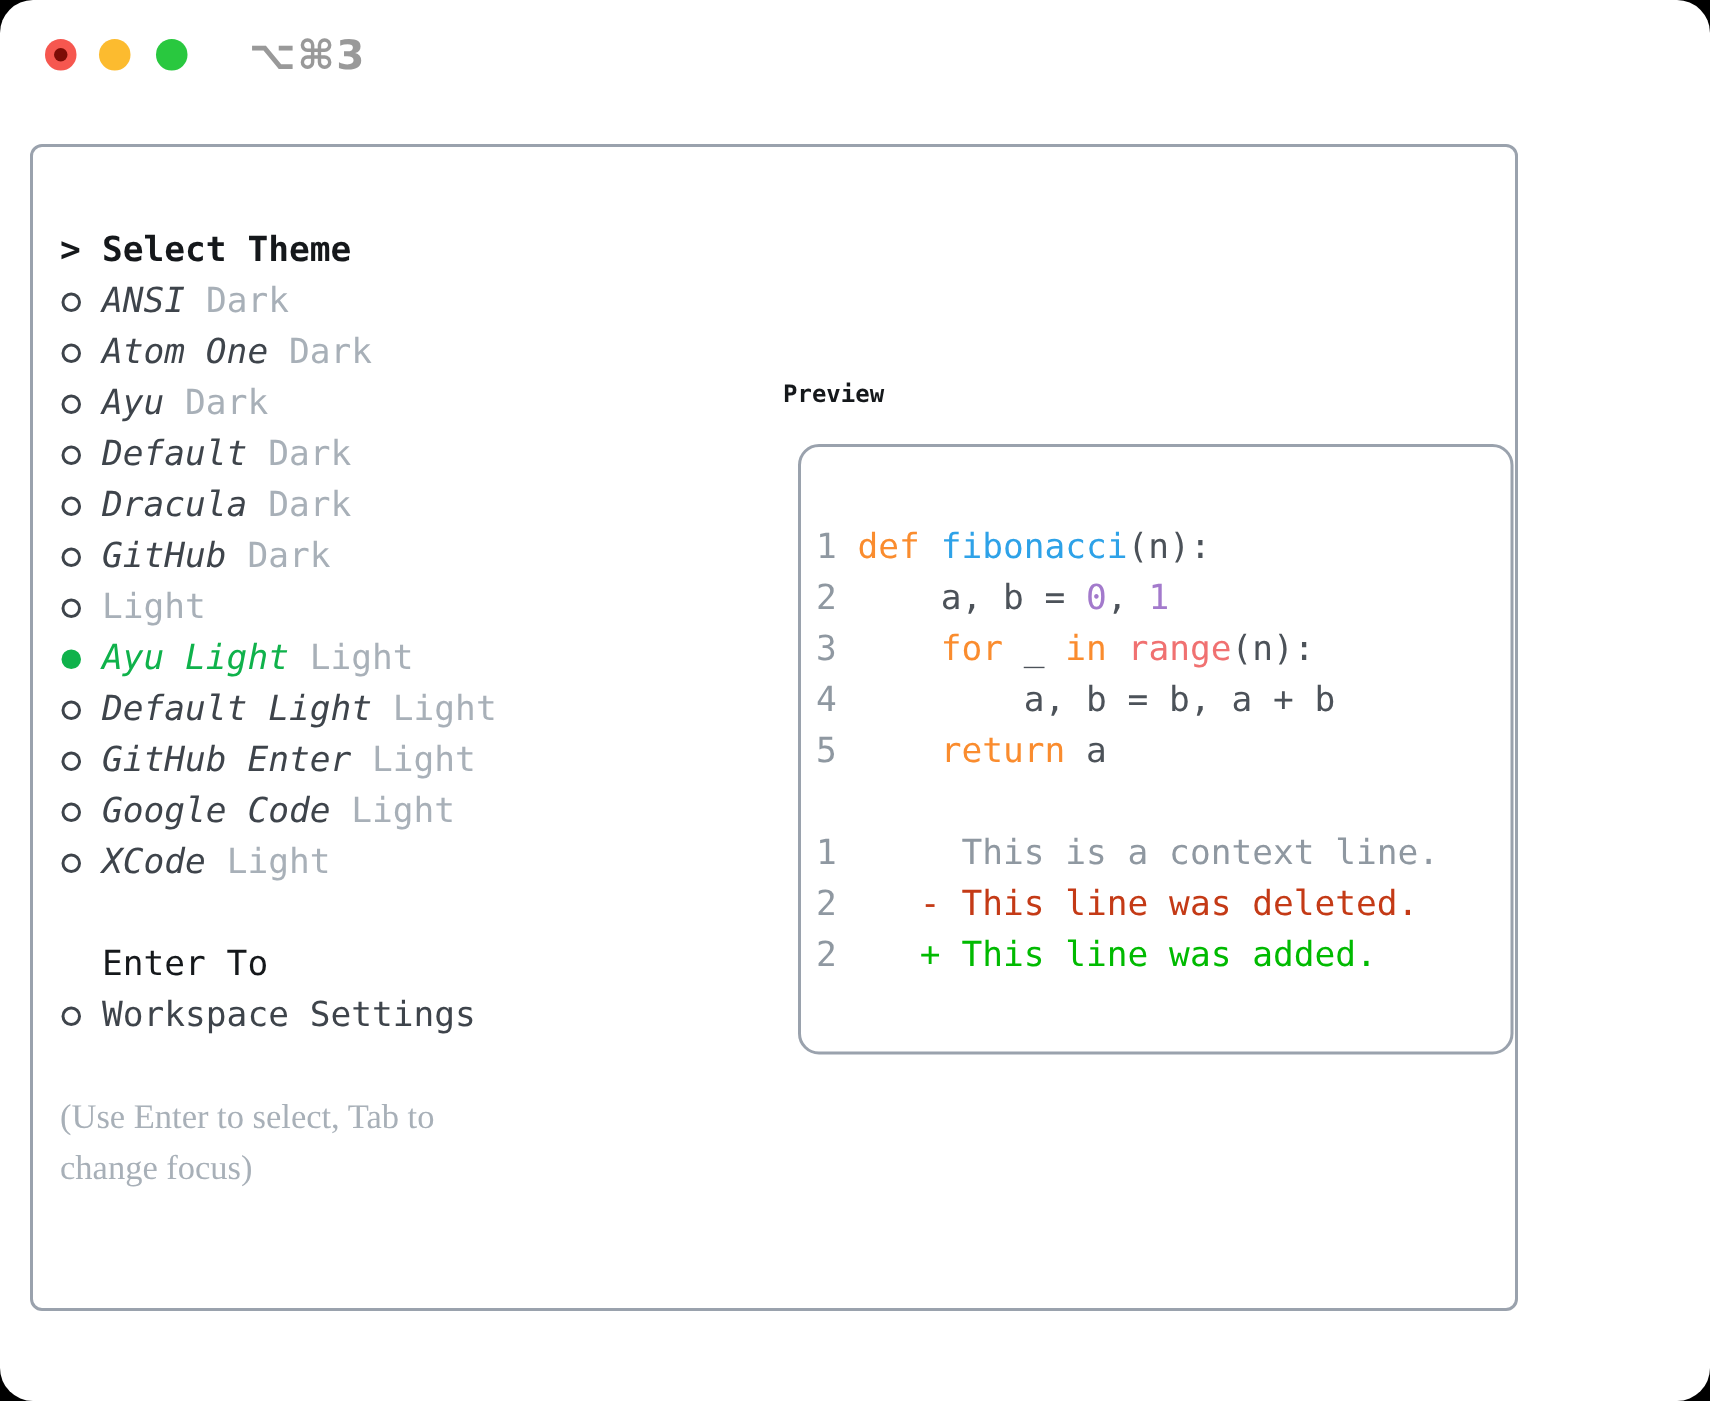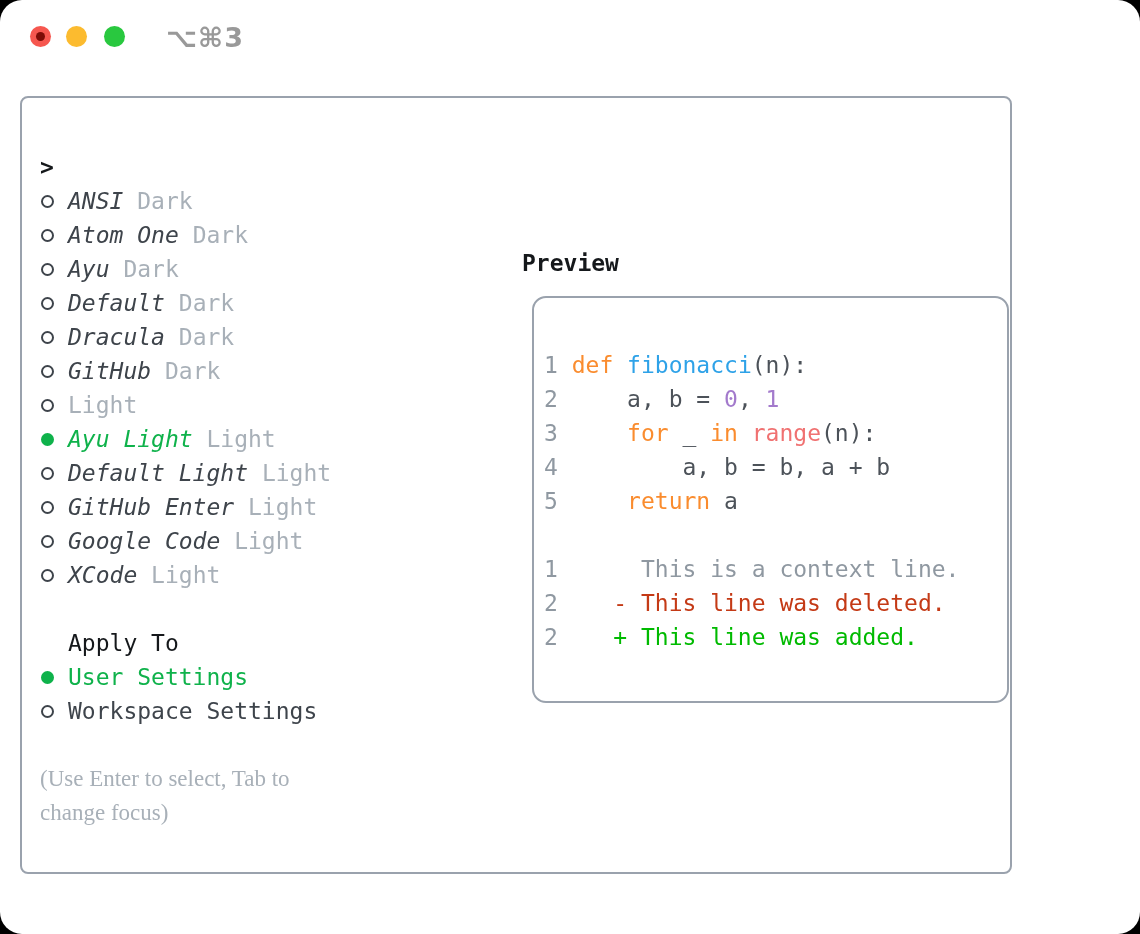--- a/index.html
+++ b/index.html
@@ -44,21 +44,21 @@
   .item-label{color:var(--list-fg);font-style:italic;}
   .item-label.sel{color:var(--accent-green);}
   .variant{color:var(--muted-gray);}
   .apply-title{color:var(--heading-black);}
   .opt-label.sel{color:var(--accent-green);}
   .blank-row{height:34px;}
   .hint-line{height:34px;line-height:34px;color:var(--muted-gray);white-space:pre;font-family:Liberation Serif, serif;}
   
   .preview-title{
     position:absolute;left:500px;top:148px;height:34px;line-height:34px;
-    font-size:23px;font-weight:700;color:var(--heading-black);
+    font-size:16px;font-weight:700;color:var(--heading-black);
   }
   .preview-box{
     position:absolute;left:510px;top:198px;width:477px;height:407px;
     border:2px solid var(--border-gray);border-radius:14px;background:#fff;
     box-sizing:border-box;overflow:hidden;
   }
   .code{
     position:absolute;left:10px;top:50px;right:8px;
     font-size:23px;line-height:34px;white-space:pre;color:var(--code-fg);
   }
@@ -85,20 +85,21 @@
     <span class="light yellow"></span>
     <span class="light green"></span>
     <span class="window-title">⌥⌘3</span>
   </div>
 
   <div class="main-box">
 
     <div class="left-col">
       <div class="row">
         <span class="marker prompt-char">&gt;</span>
+        <span class="hdr">Select Theme</span>
       </div>
 
       <div id="theme-list">
   <div class="row">
     <span class="marker"><span class="circle"></span></span>
     <span class="item-label">ANSI </span>
     <span class="variant">Dark</span>
   </div>
 
   <div class="row">
@@ -164,28 +165,24 @@
     <span class="marker"><span class="circle"></span></span>
     <span class="item-label">XCode </span>
     <span class="variant">Light</span>
   </div>
 </div>
 
       <div class="blank-row"></div>
 
       <div class="row">
         <span class="marker"></span>
-        <span class="apply-title">Apply To</span>
+        <span class="apply-title">Enter To</span>
       </div>
 
       <div id="apply-list">
-  <div class="row">
-    <span class="marker"><span class="circle sel"></span></span>
-    <span class="opt-label sel">User Settings</span>
-  </div>
 
   <div class="row">
     <span class="marker"><span class="circle"></span></span>
     <span class="opt-label">Workspace Settings</span>
   </div>
 </div>
 
       <div class="blank-row"></div>
 
       <div id="hint-lines">

